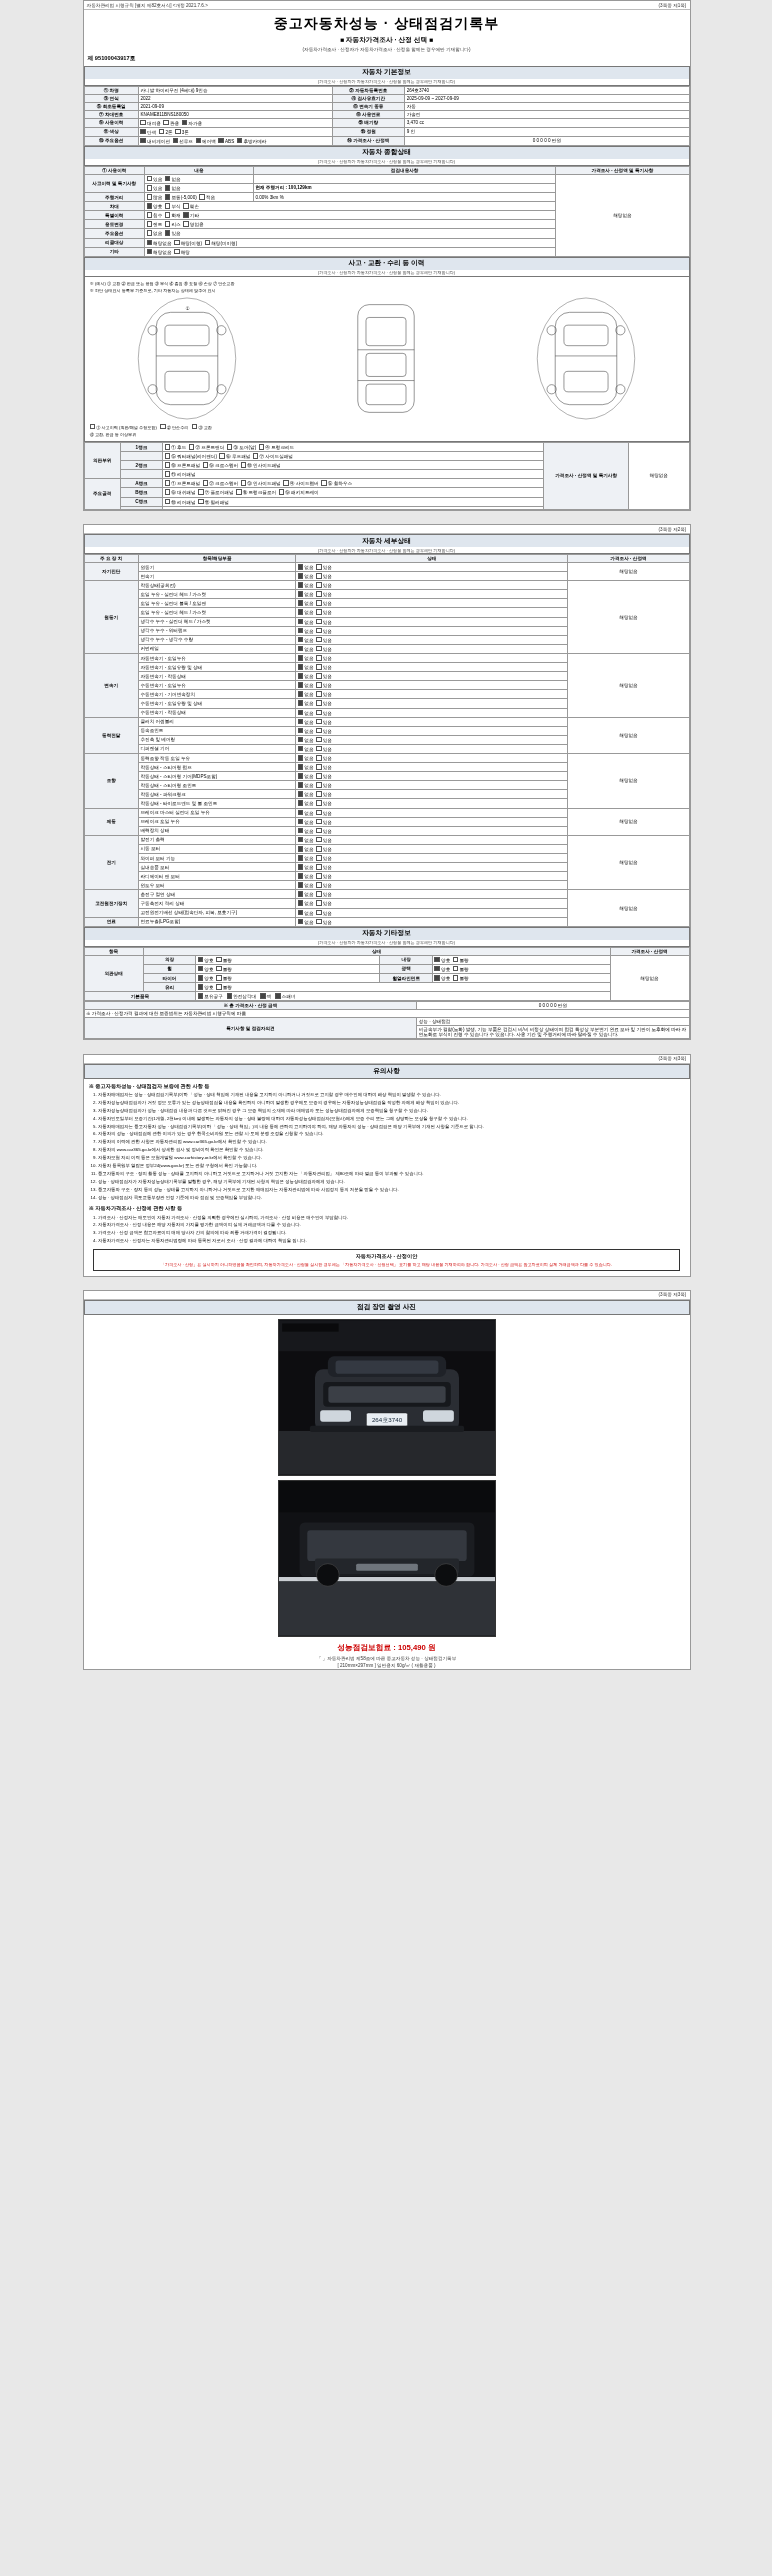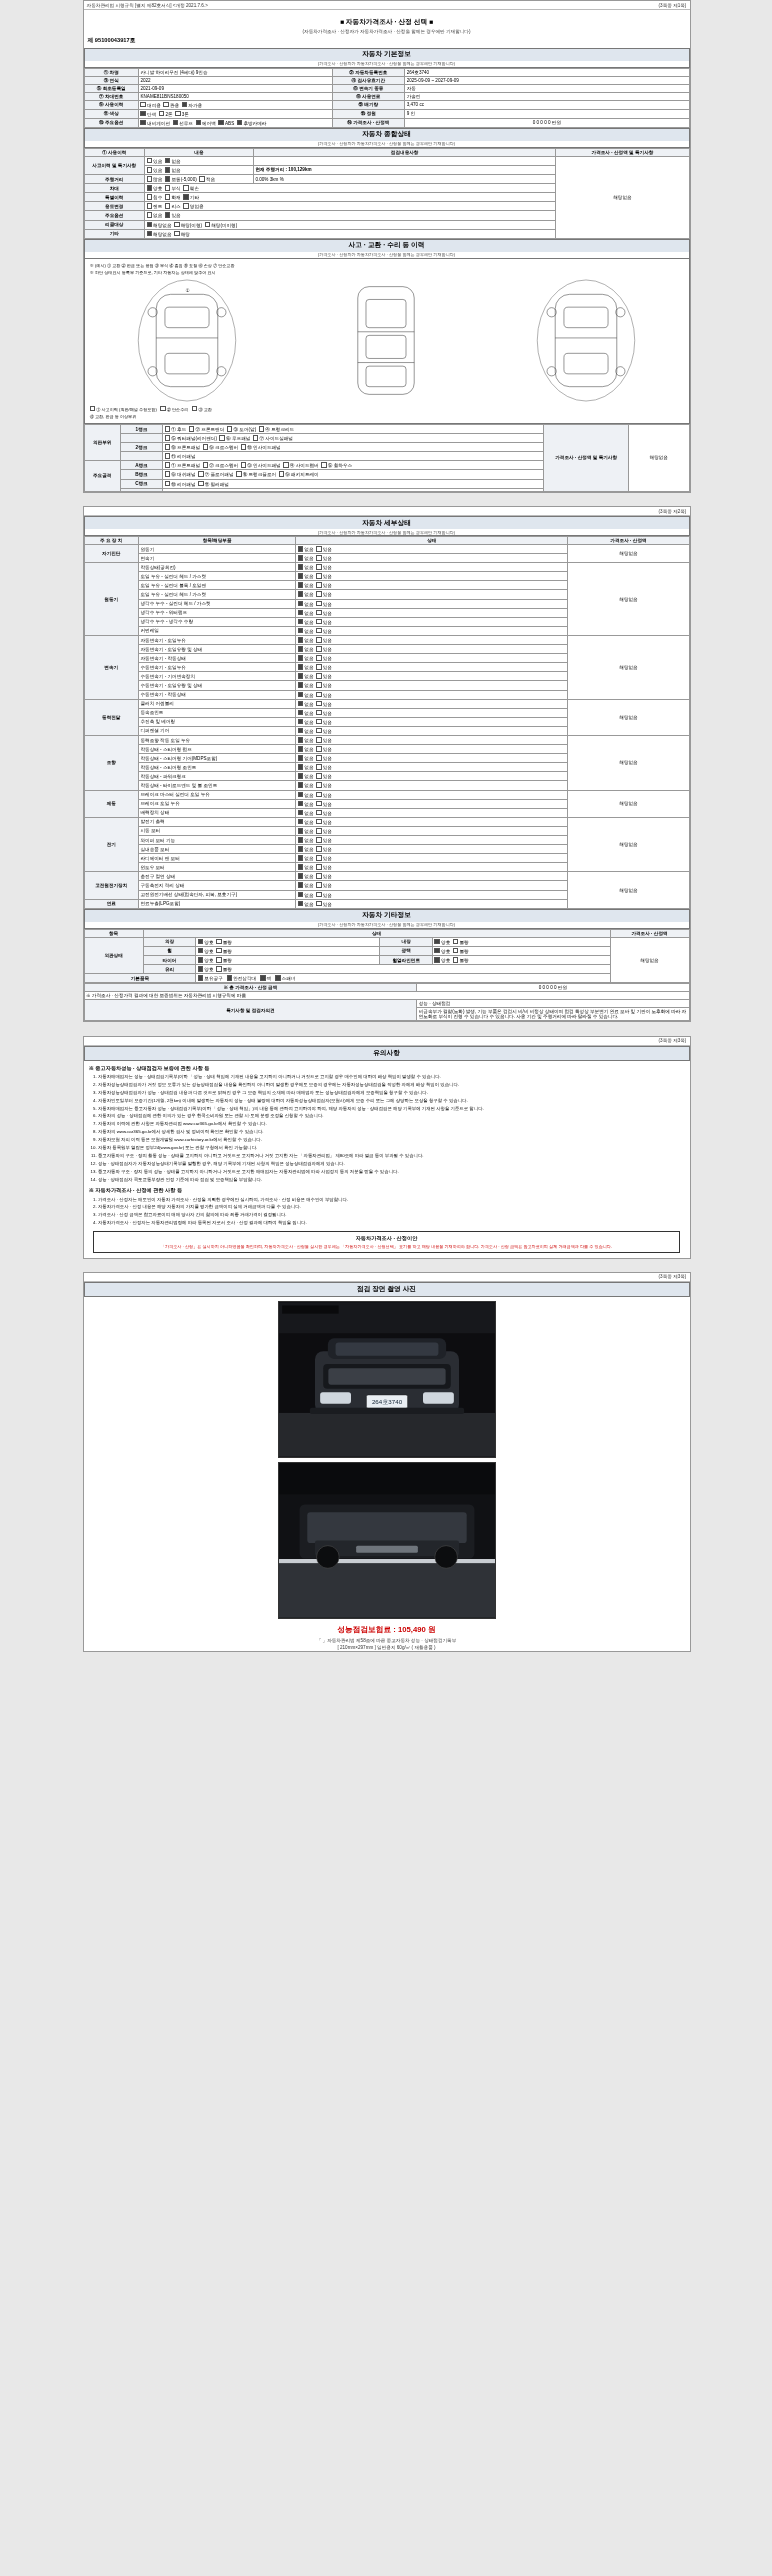--- a/index.html
+++ b/index.html
@@ -42,20 +42,21 @@
 
 <div class="page">
 
   <div class="sheet">
     <div class="topline">
       <span>자동차관리법 시행규칙 [별지 제82호서식] &lt;개정 2021.7.6.&gt;</span>
       <span>(3쪽중 제1쪽)</span>
     </div>
 
     <div class="title-wrap">
+      <div class="doc-title">중고자동차성능 · 상태점검기록부</div>
       <div class="doc-sub">■ 자동차가격조사 · 산정 선택 ■</div>
       <div class="doc-sub2">(자동차가격조사 · 산정자가 자동차가격조사 · 산정을 함께는 경우에만 기재합니다)</div>
     </div>
     <div class="docno">제 95100043917호</div>
 
     <div class="bandrow">자동차 기본정보</div>
     <div class="bandsub">(가격조사 · 산정자가 자동차가격조사 · 산정을 함께는 경우에만 기재합니다)</div>
     <table class="grid">
       <tbody>
           <tr>

